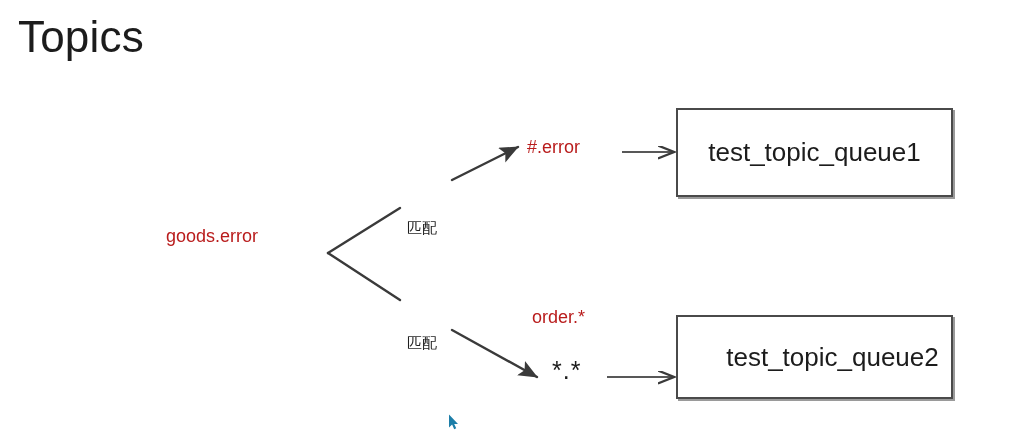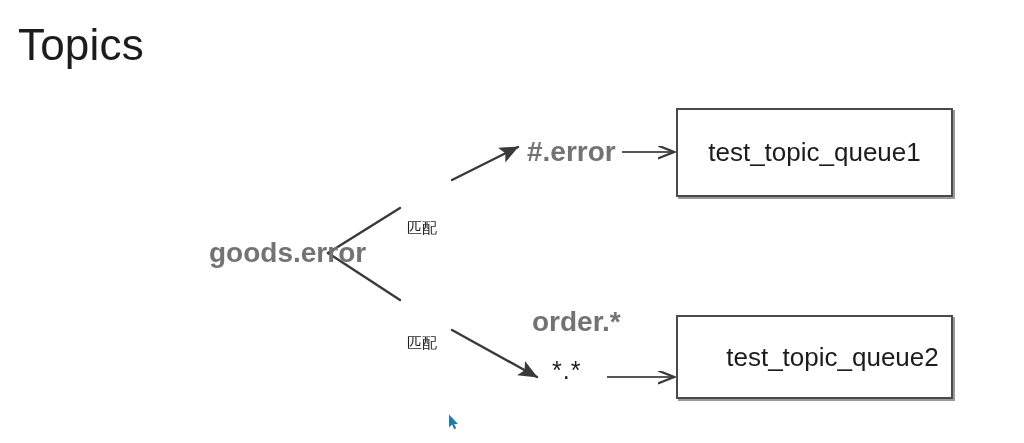--- a/index.html
+++ b/index.html
@@ -20,49 +20,49 @@
   #slide {
     position: absolute;
     inset: 0;
     background: #ffffff;
   }
 
   
   #slide-title {
     position: absolute;
     left: 18px;
-    top: 20px;
+    top: 12px;
     font-size: 44px;
     font-weight: 400;
     letter-spacing: 0.2px;
     color: #1c1c1c;
     line-height: 1.15;
     white-space: nowrap;
   }
 
   
   #connectors {
     position: absolute;
     left: 0;
     top: 0;
     width: 1024px;
     height: 443px;
   }
 
   
   .node-label {
     position: absolute;
-    font-size: 28px;
-    font-weight: 700;
-    color: #737373;
+    font-size: 18px;
+    font-weight: 400;
+    color: #b91c1c;
     white-space: nowrap;
     line-height: 1;
   }
 
-  #node-source       { left: 166px; top: 239px; margin-left: 43px; }
+  #node-source       { left: 166px; top: 227px; }
   #rk-hash-error     { left: 527px; top: 138px; }
   #rk-order-star     { left: 532px; top: 308px; text-align: right; }
 
   
   #rk-star-star {
     position: absolute;
     left: 552px;
     top: 358px;
     font-size: 25px;
     color: #1c1c1c;

